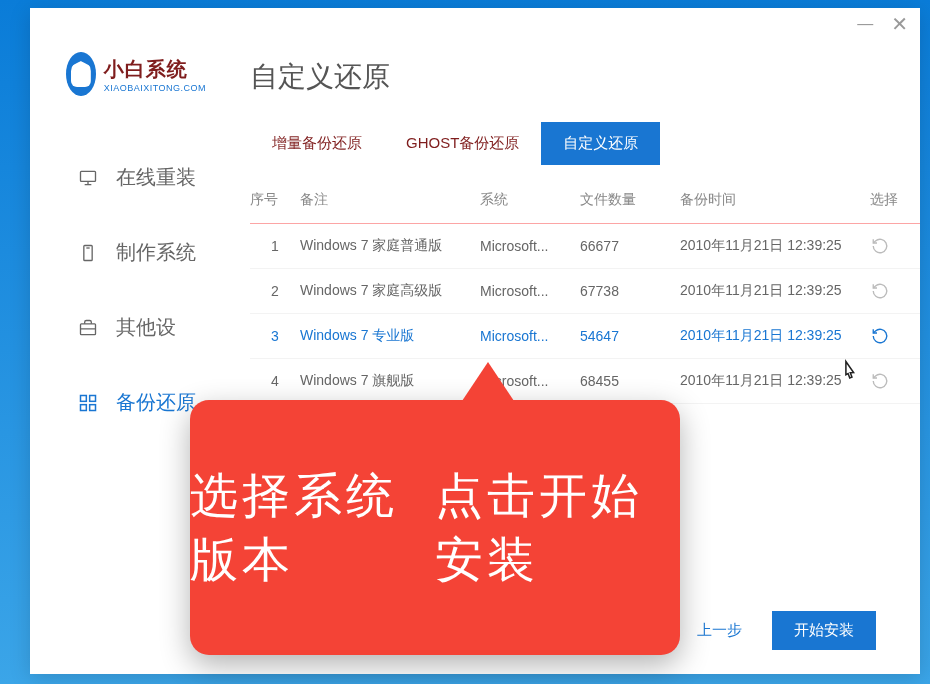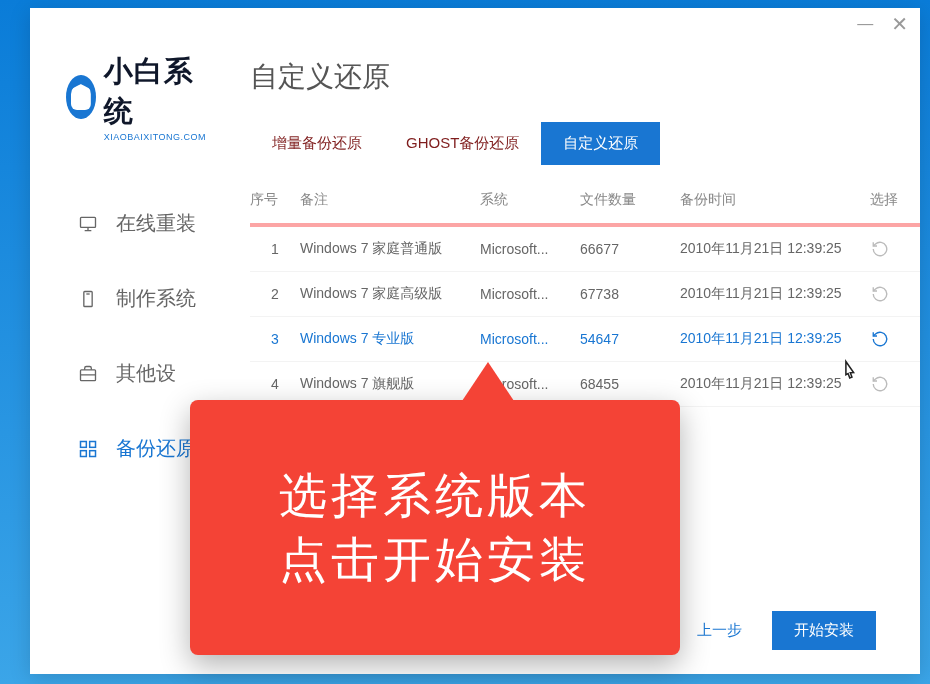--- a/index.html
+++ b/index.html
@@ -72,23 +72,23 @@
       height: 26px;
       background: #fff;
       border-radius: 10px 10px 6px 6px;
       clip-path: polygon(50% 0, 100% 20%, 100% 100%, 0 100%, 0 20%);
     }
     .logo-text {
       display: flex;
       flex-direction: column;
     }
     .logo-title {
-      font-size: 29px;
+      font-size: 20px;
       font-weight: bold;
-      color: #0f172a;
+      color: #7f1d1d;
       letter-spacing: 1px;
     }
     .logo-sub {
       font-size: 9px;
       color: #1976d2;
       letter-spacing: 0.5px;
     }
     .nav {
       padding: 20px 0;
     }
@@ -137,21 +137,21 @@
     .tab.active {
       background: #1976d2;
       color: #fff;
     }
     .table-header {
       display: grid;
       grid-template-columns: 50px 180px 100px 100px 190px 50px;
       padding: 14px 0;
       color: #888;
       font-size: 14px;
-      border-bottom: 4px solid #fca5a5;
+      border-bottom: 1px solid #fca5a5;
     }
     .table-row {
       display: grid;
       grid-template-columns: 50px 180px 100px 100px 190px 50px;
       padding: 12px 0;
       color: #666;
       font-size: 14px;
       border-bottom: 1px solid #f3f3f3;
       align-items: center;
     }
@@ -194,24 +194,24 @@
       cursor: pointer;
       border: none;
     }
     .callout {
       position: absolute;
       left: 190px;
       top: 400px;
       width: 490px;
       height: 255px;
       background: #f44336;
-      border-radius: 8px;
+      border-radius: 19px;
       box-shadow: 0 10px 30px rgba(0,0,0,0.3);
       display: flex;
-      flex-direction: column;
+      flex-direction: row;
       justify-content: center;
       align-items: center;
       gap: 0;
       z-index: 10;
     }
     .callout::before {
       content: "";
       position: absolute;
       top: -38px;
       left: 55%;

